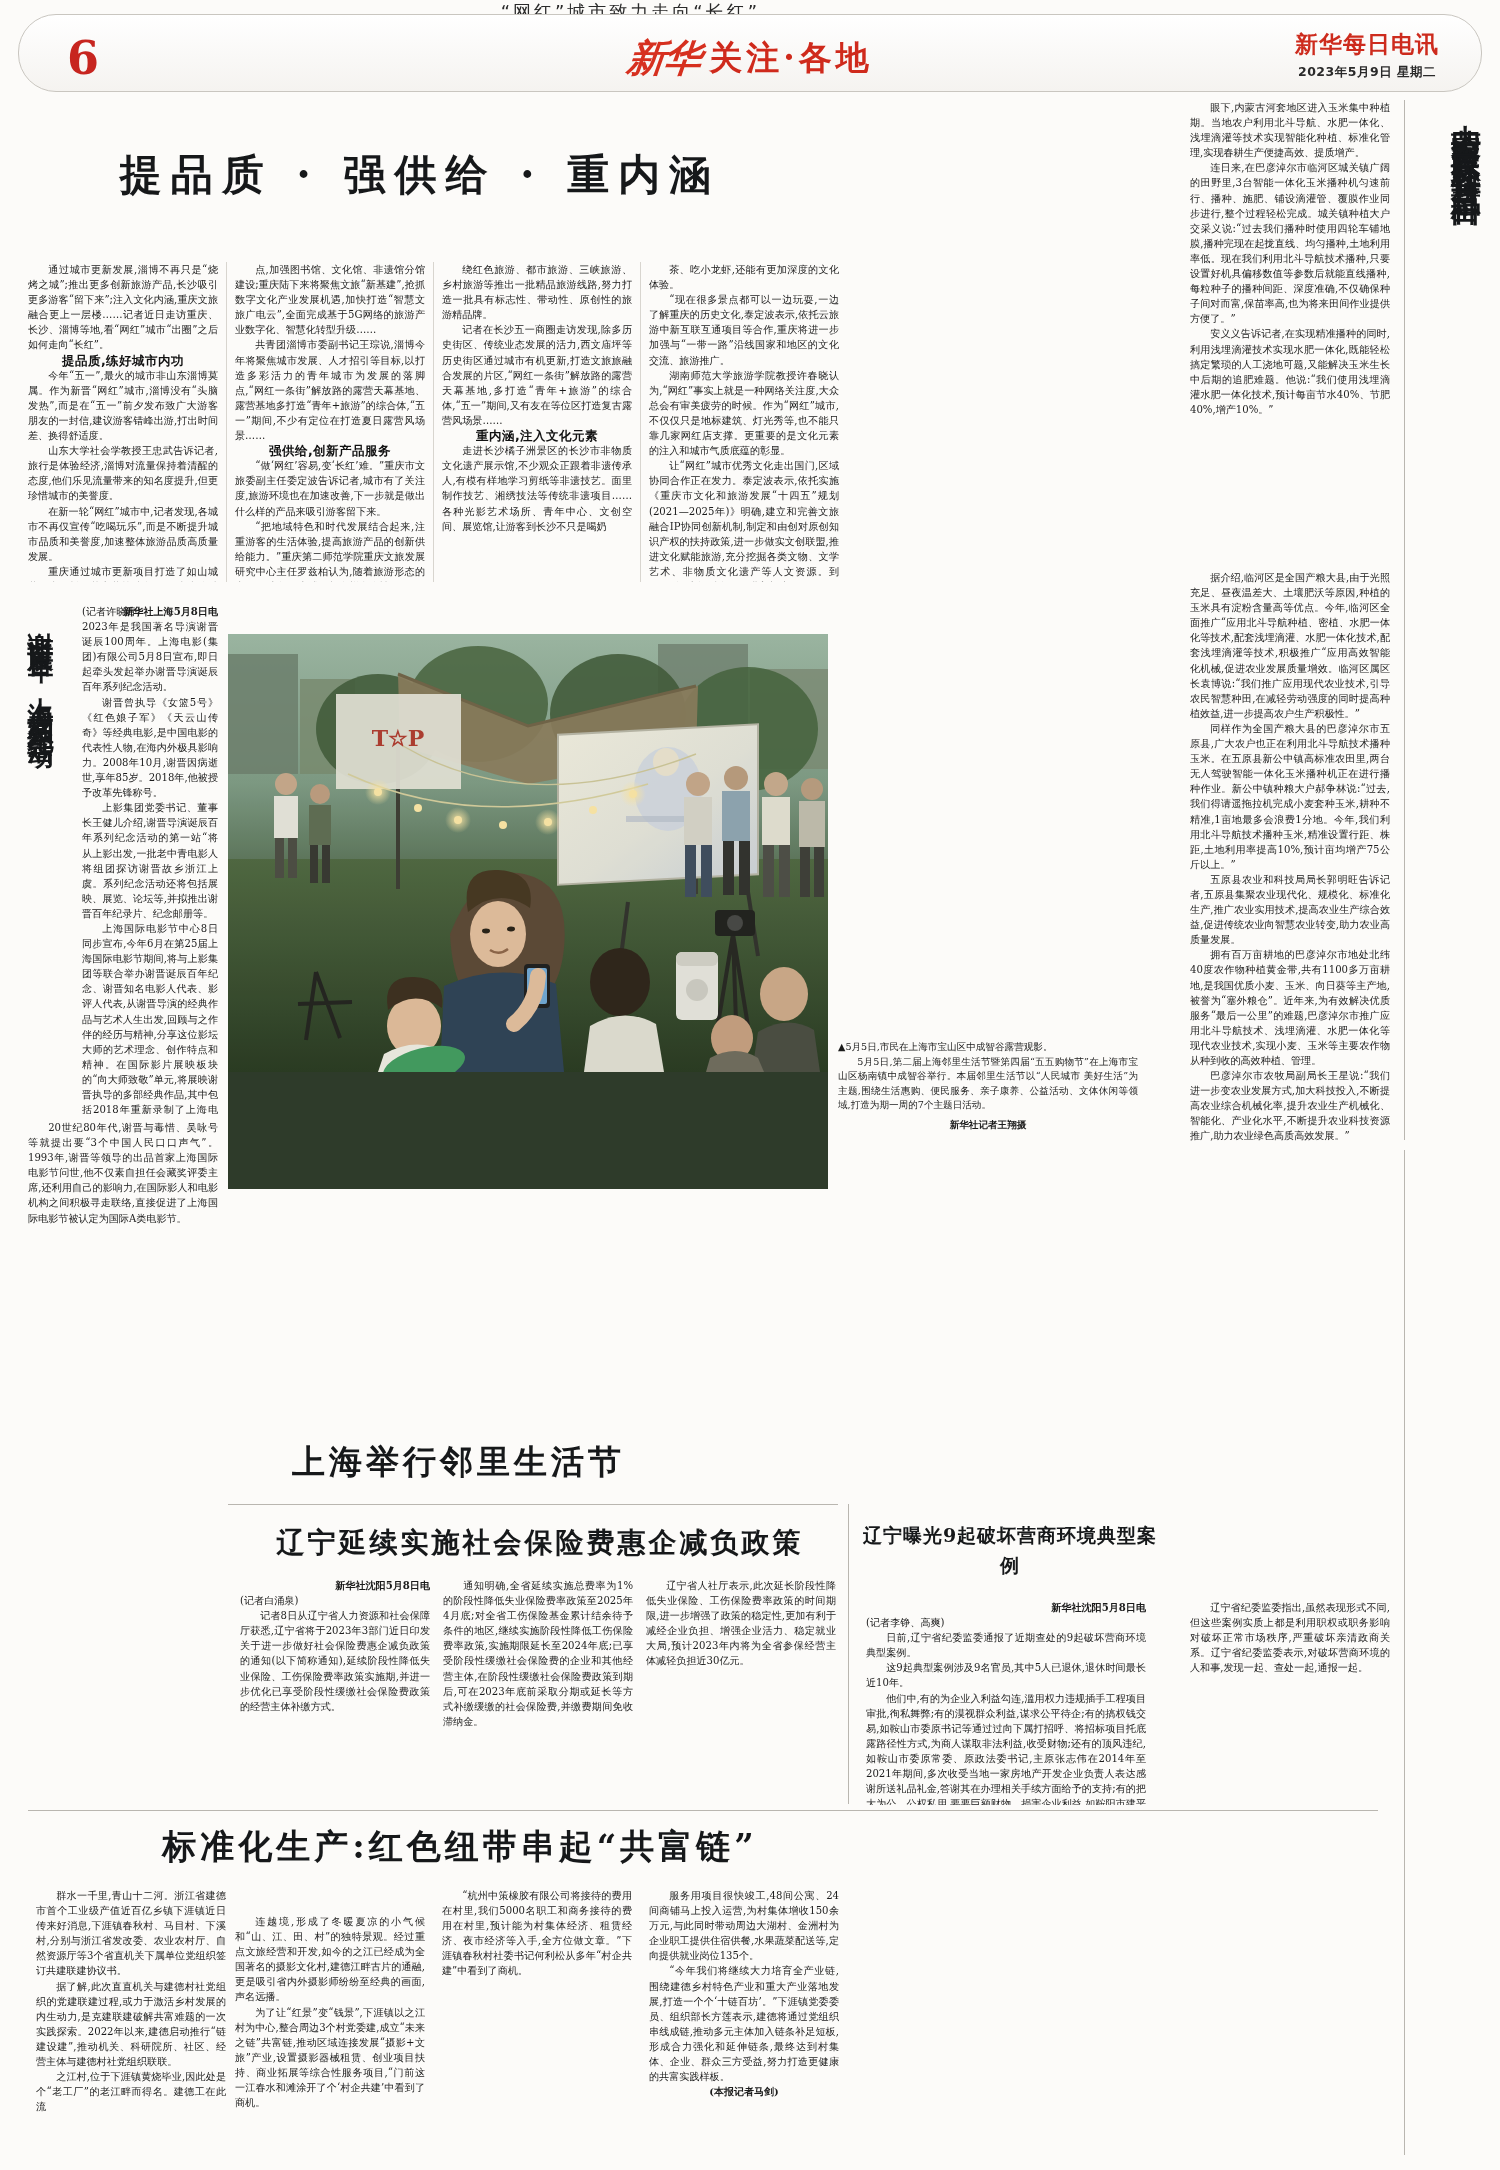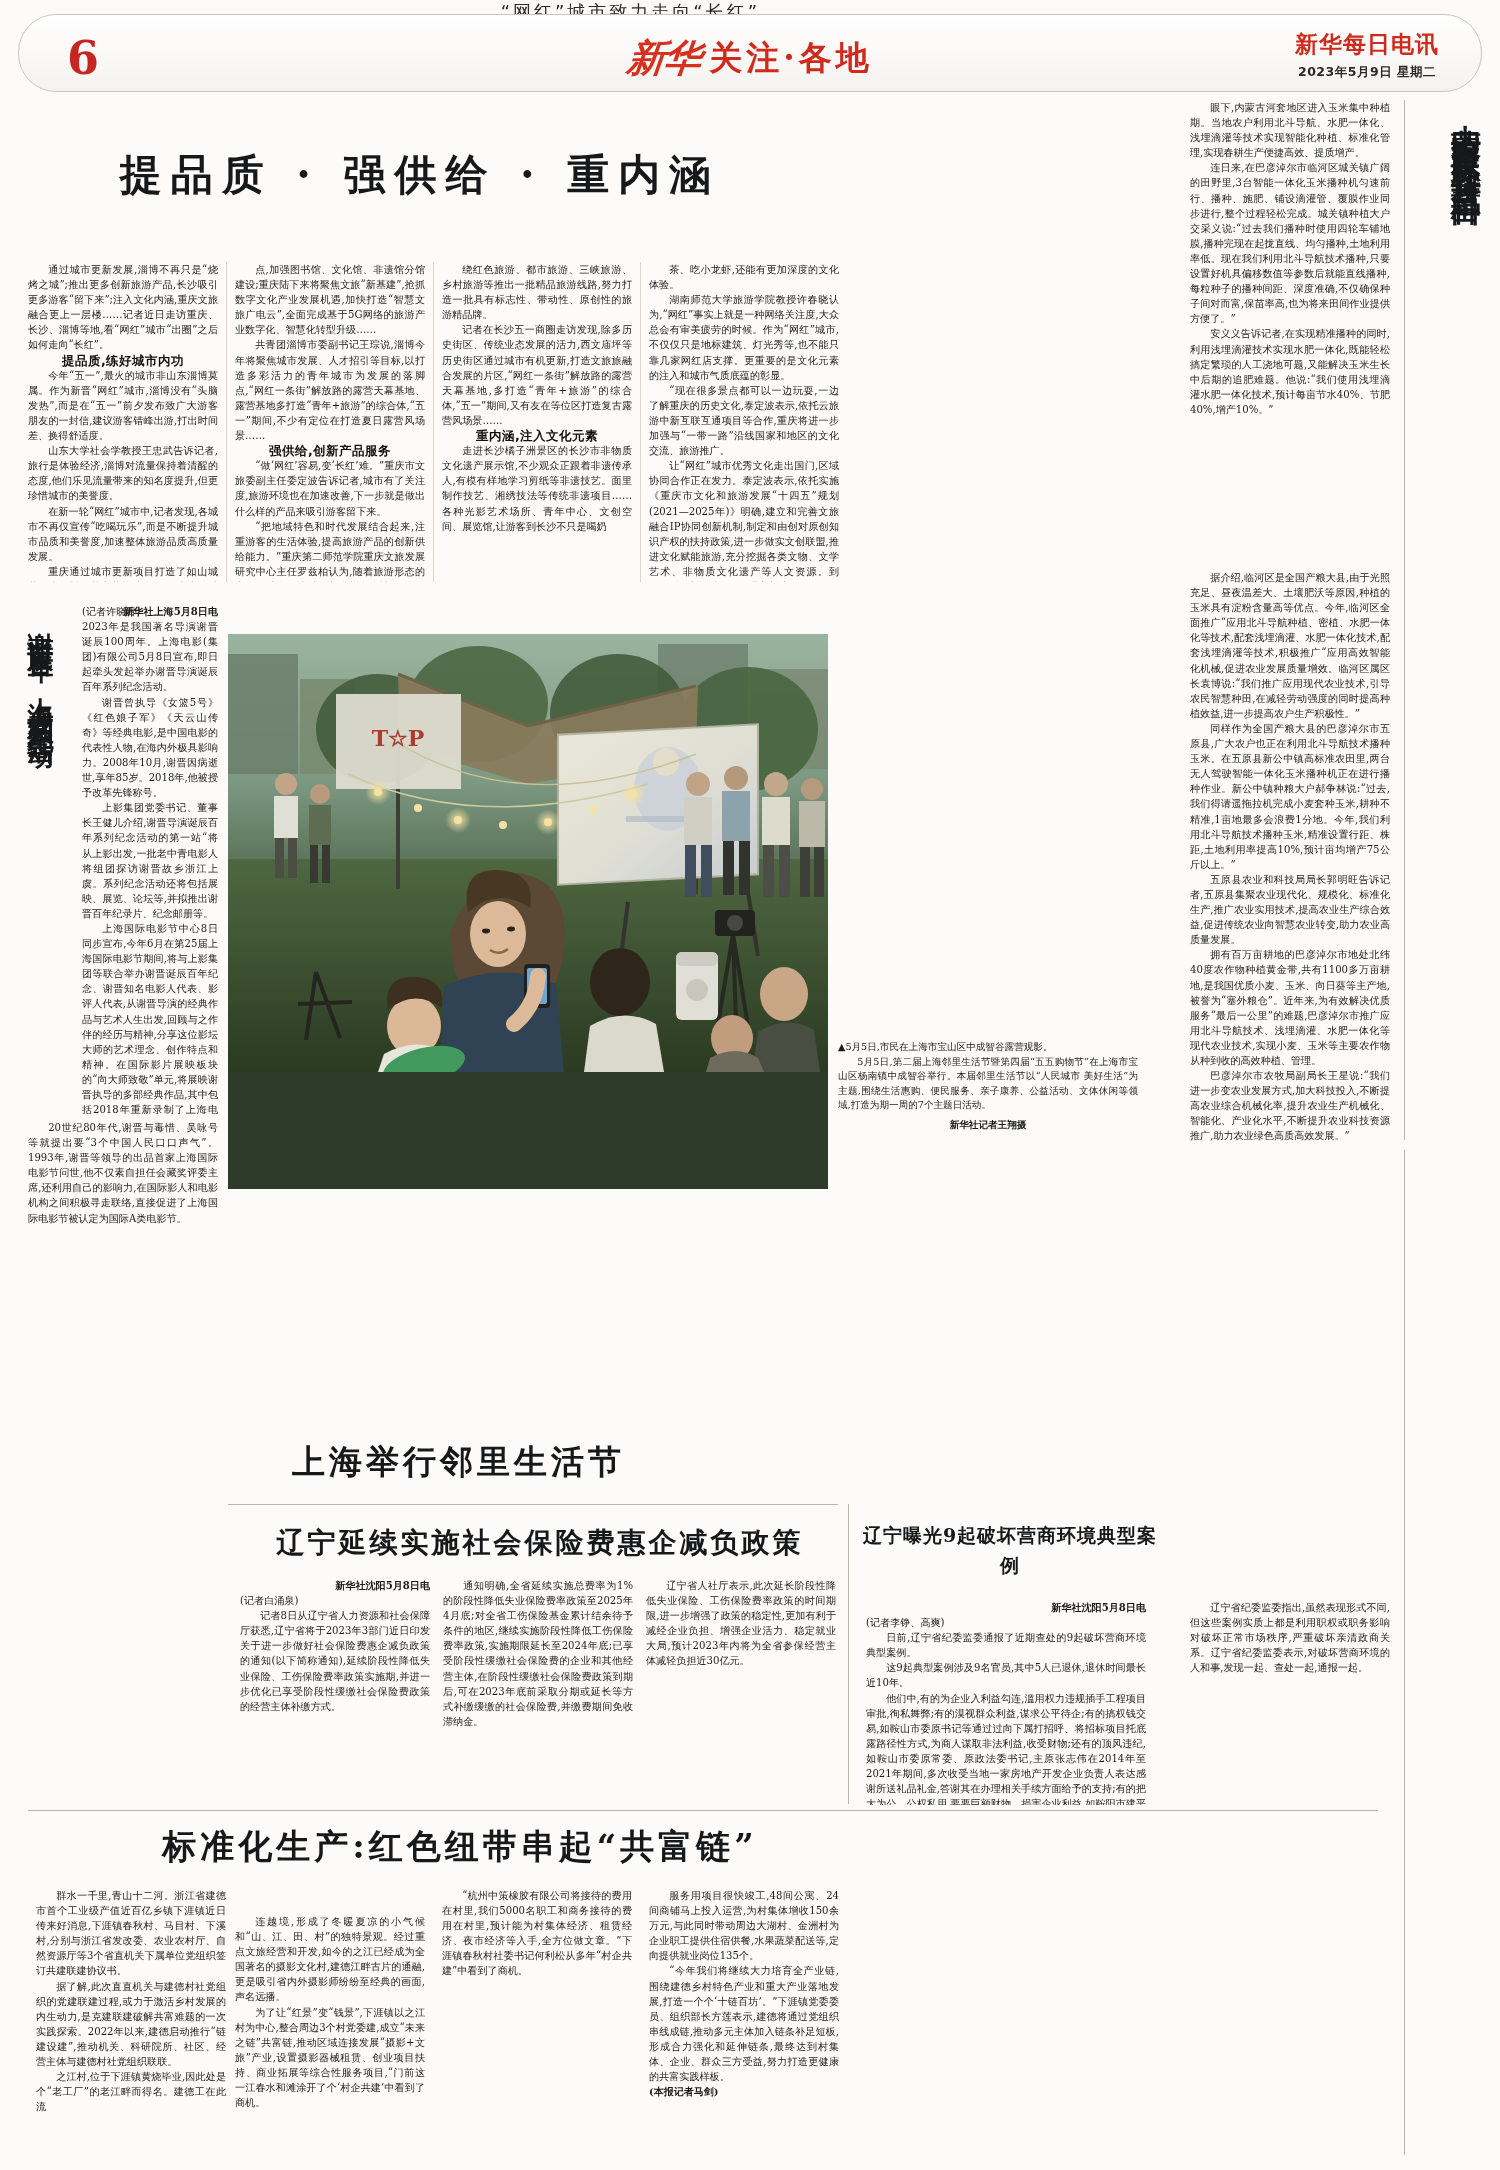--- a/index.html
+++ b/index.html
@@ -83,21 +83,21 @@
   .subhead {
     font-family: "DejaVu Sans", "Liberation Sans", sans-serif;
     font-weight: 700; font-size: 12.5px;
     text-align: center; text-indent: 0 !important;
     margin: 8px 0 6px 0; letter-spacing: .5px; color: #111;
   }
   .byline {
     text-indent: 0 !important; font-weight: 700;
     font-size: 10px; margin-top: 4px;
   }
-  .byline.right { text-align: left; }
+  .byline.right { text-align: center; }
 
   
   .h-main {
     position: absolute;
     font-family: "DejaVu Serif", "Liberation Serif", serif;
     font-weight: 700;
     color: #16181a;
     white-space: nowrap;
   }
   .h-title-1 {
@@ -220,22 +220,22 @@
 
   <div class="col" style="left:442px; top:262px; width:190px; height:320px;">
     <p>绕红色旅游、都市旅游、三峡旅游、乡村旅游等推出一批精品旅游线路,努力打造一批具有标志性、带动性、原创性的旅游精品牌。</p>
     <p>记者在长沙五一商圈走访发现,除多历史街区、传统业态发展的活力,西文庙坪等历史街区通过城市有机更新,打造文旅旅融合发展的片区,“网红一条街”解放路的露营天幕基地,多打造“青年+旅游”的综合体,“五一”期间,又有友在等位区打造复古露营风场景……</p>
     <p class="subhead">重内涵,注入文化元素</p>
     <p>走进长沙橘子洲景区的长沙市非物质文化遗产展示馆,不少观众正跟着非遗传承人,有模有样地学习剪纸等非遗技艺。面里制作技艺、湘绣技法等传统非遗项目……各种光影艺术场所、青年中心、文创空间、展览馆,让游客到长沙不只是喝奶</p>
   </div>
 
   <div class="col" style="left:649px; top:262px; width:190px; height:320px;">
     <p>茶、吃小龙虾,还能有更加深度的文化体验。</p>
+    <p>“现在很多景点都可以一边玩耍,一边了解重庆的历史文化,泰定波表示,依托云旅游中新互联互通项目等合作,重庆将进一步加强与“一带一路”沿线国家和地区的文化交流、旅游推广。</p>
     <p>湖南师范大学旅游学院教授许春晓认为,“网红”事实上就是一种网络关注度,大众总会有审美疲劳的时候。作为“网红”城市,不仅仅只是地标建筑、灯光秀等,也不能只靠几家网红店支撑。更重要的是文化元素的注入和城市气质底蕴的彰显。</p>
-    <p>“现在很多景点都可以一边玩耍,一边了解重庆的历史文化,泰定波表示,依托云旅游中新互联互通项目等合作,重庆将进一步加强与“一带一路”沿线国家和地区的文化交流、旅游推广。</p>
     <p>让“网红”城市优秀文化走出国门,区域协同合作正在发力。泰定波表示,依托实施《重庆市文化和旅游发展“十四五”规划(2021—2025年)》明确,建立和完善文旅融合IP协同创新机制,制定和由创对原创知识产权的扶持政策,进一步做实文创联盟,推进文化赋能旅游,充分挖掘各类文物、文学艺术、非物质文化遗产等人文资源。到2025年,文旅融合发展进入新境界。</p>
 
   </div>
 
   <div class="h-vert h-vert-xiejin">谢晋诞辰百年:上海启动系列纪念活动</div>
 
   <div class="col" style="left:28px; top:604px; width:190px; height:300px;">
     <p class="noind" style="text-align:right; font-weight:700;">新华社上海5月8日电</p>
   </div>
 

